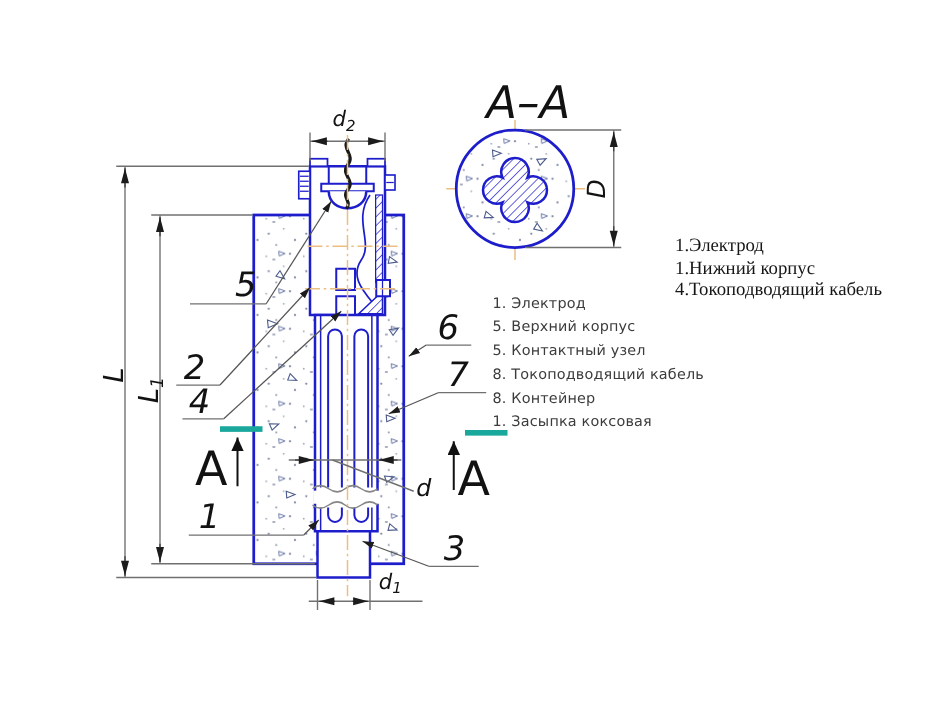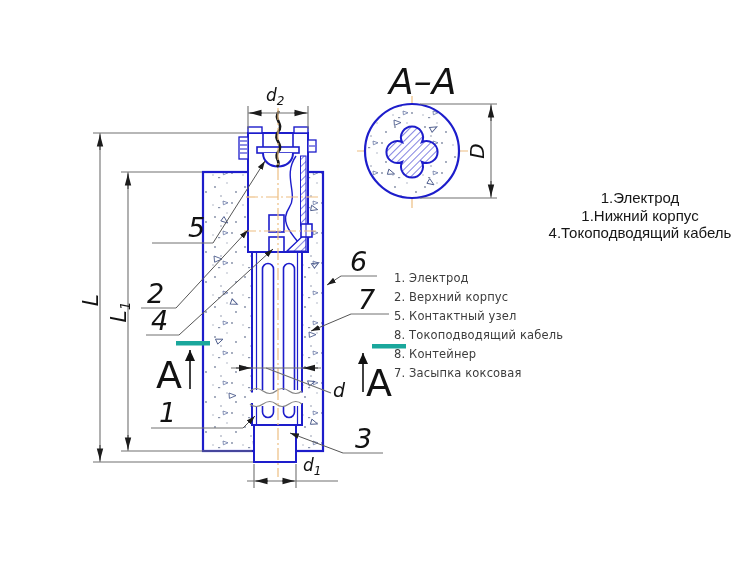--- a/index.html
+++ b/index.html
@@ -5,26 +5,26 @@
   html,body{margin:0;padding:0;background:#ffffff;}
   #stage{
     position:relative;width:745px;height:562px;background:#ffffff;overflow:hidden;
     font-family:"DejaVu Sans",sans-serif;
   }
   svg text{font-family:"DejaVu Sans",sans-serif;fill:#121212;}
   .dimtxt{font-style:italic;}
   .drawing-legend{
     position:absolute;left:394px;top:233px;width:160px;
     font-size:11.5px;line-height:19px;color:#3c3c3c;letter-spacing:.15px;
-    font-family:"DejaVu Sans",sans-serif;white-space:nowrap;margin-top:36px;
+    font-family:"DejaVu Sans",sans-serif;white-space:nowrap;
   }
   .side-list{
     position:absolute;left:540px;top:189px;width:200px;
     font-size:15px;line-height:17.6px;color:#161616;
-    font-family:Liberation Sans, sans-serif;white-space:nowrap;text-align:center;
+    font-family:Liberation Serif, serif;white-space:nowrap;
   }
 </style>
 </head>
 <body>
 
 <div id="stage">
 
   <svg width="745" height="562" viewBox="0 0 745 562">
     <defs>
       <pattern id="speckle" width="30" height="30" patternUnits="userSpaceOnUse">
@@ -240,25 +240,25 @@
         <line x1="491" y1="121" x2="491" y2="105.5" stroke="#3a3a3a" stroke-width="1" marker-end="url(#arr)"></line>
         <line x1="491" y1="181" x2="491" y2="196.5" stroke="#3a3a3a" stroke-width="1" marker-end="url(#arr)"></line>
         <text class="dimtxt" font-size="20" text-anchor="middle" transform="rotate(-90 484 151)" x="484" y="151">D</text>
       </g>
     </g>
   </svg>
 
   
   <div class="drawing-legend">
     <div>1. Электрод</div>
-    <div>2. Верхний корпус</div>
+    <div>5. Верхний корпус</div>
     <div>5. Контактный узел</div>
     <div>8. Токоподводящий кабель</div>
     <div>8. Контейнер</div>
-    <div>7. Засыпка коксовая</div>
+    <div>1. Засыпка коксовая</div>
   </div>
 
   
   <div class="side-list">
     <div>1.Электрод</div>
     <div>1.Нижний корпус</div>
     <div>4.Токоподводящий кабель</div>
   </div>
 
 </div>

